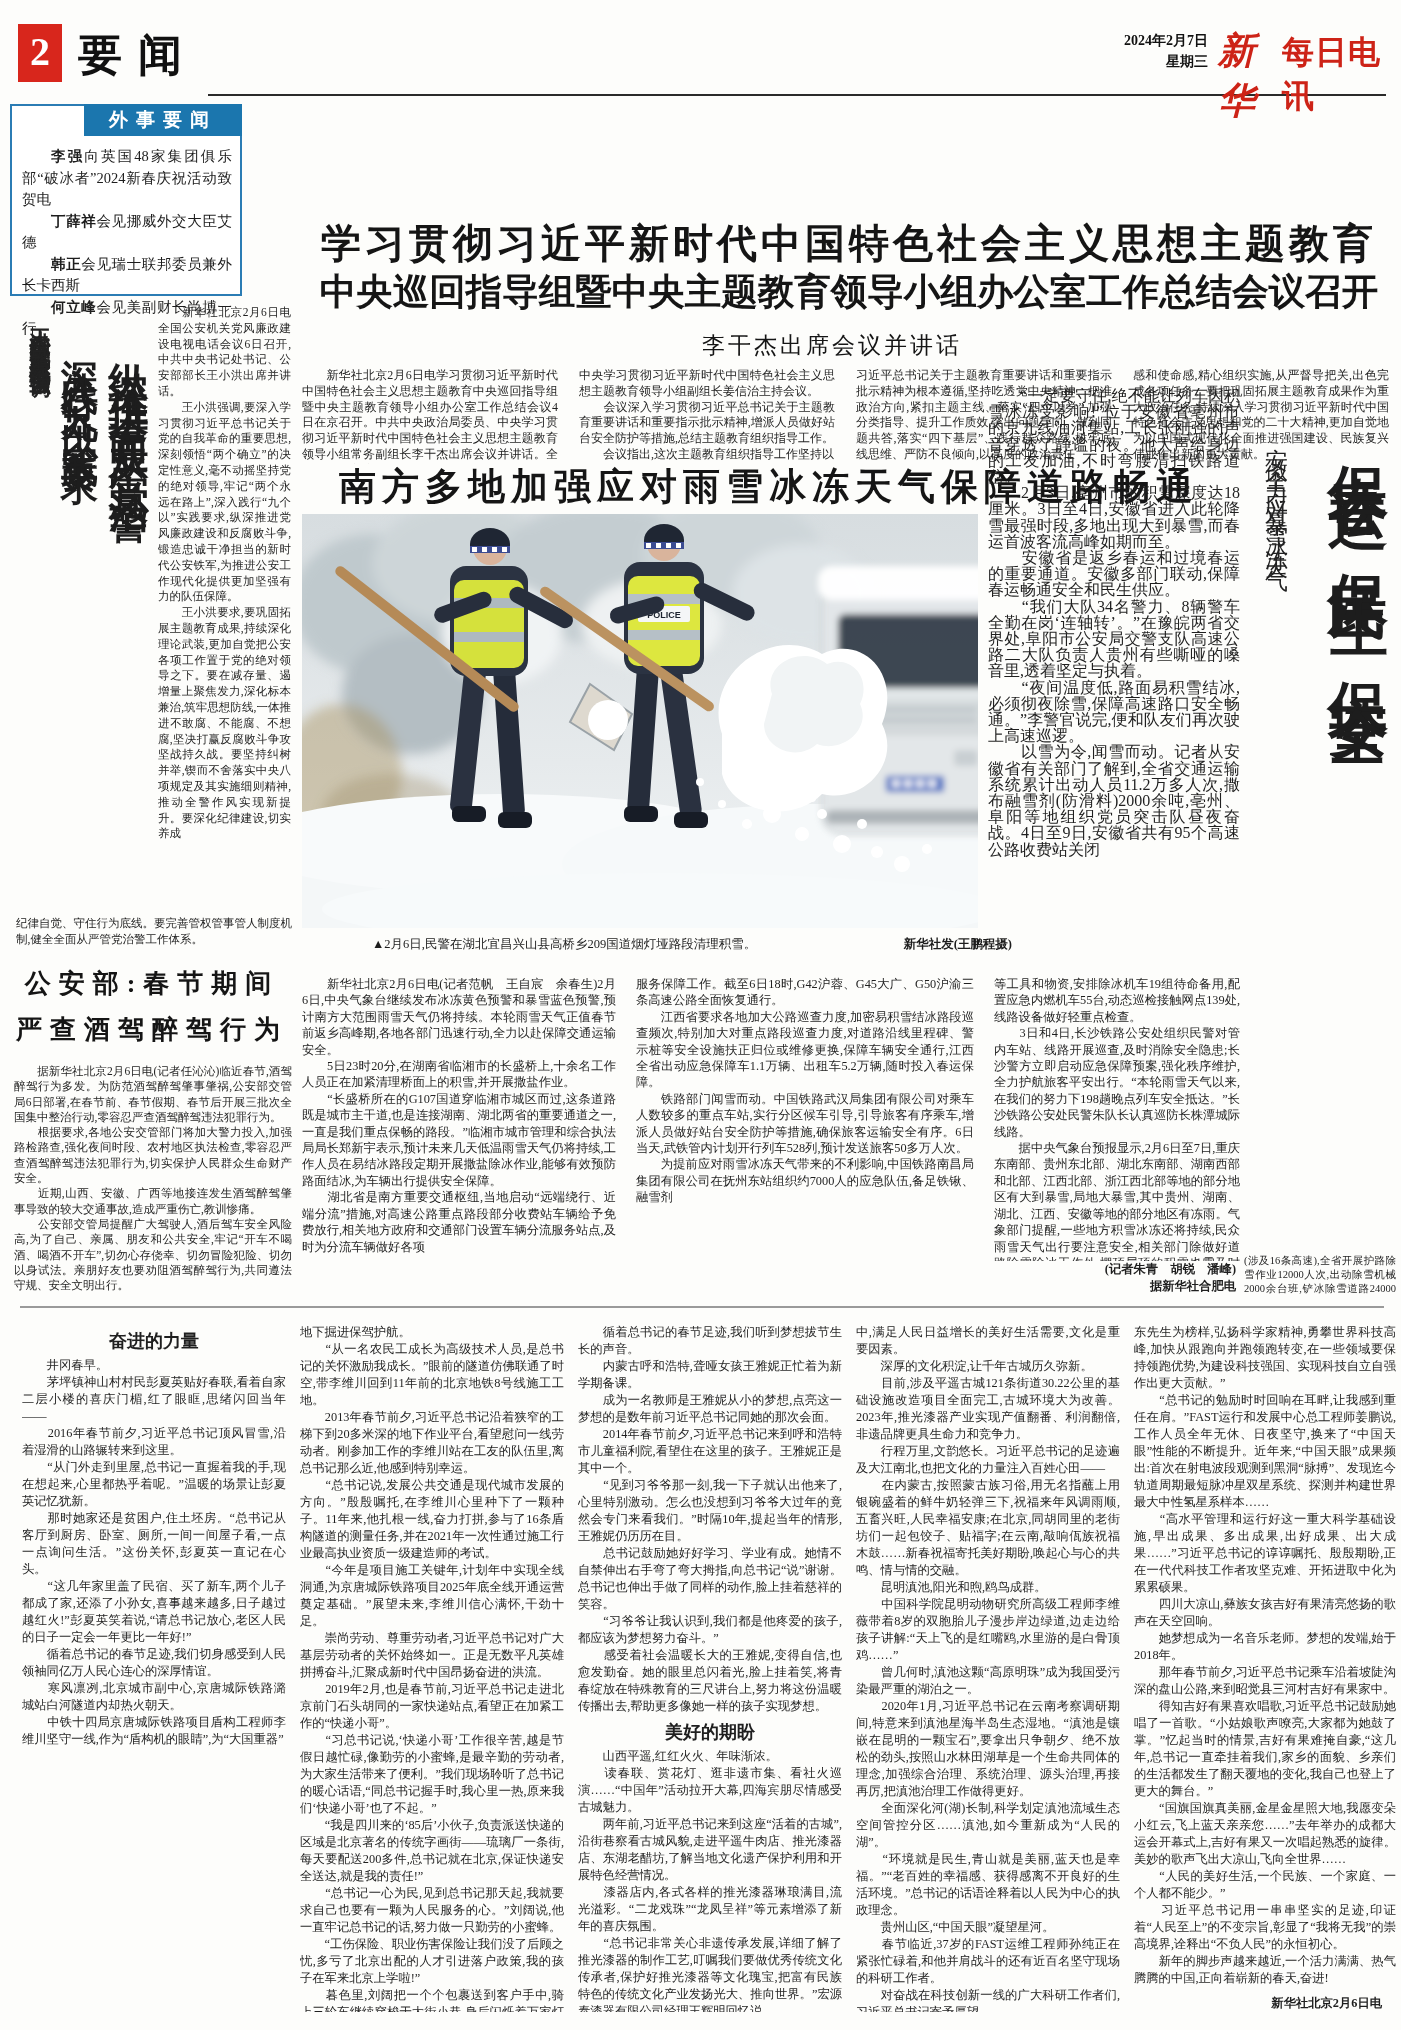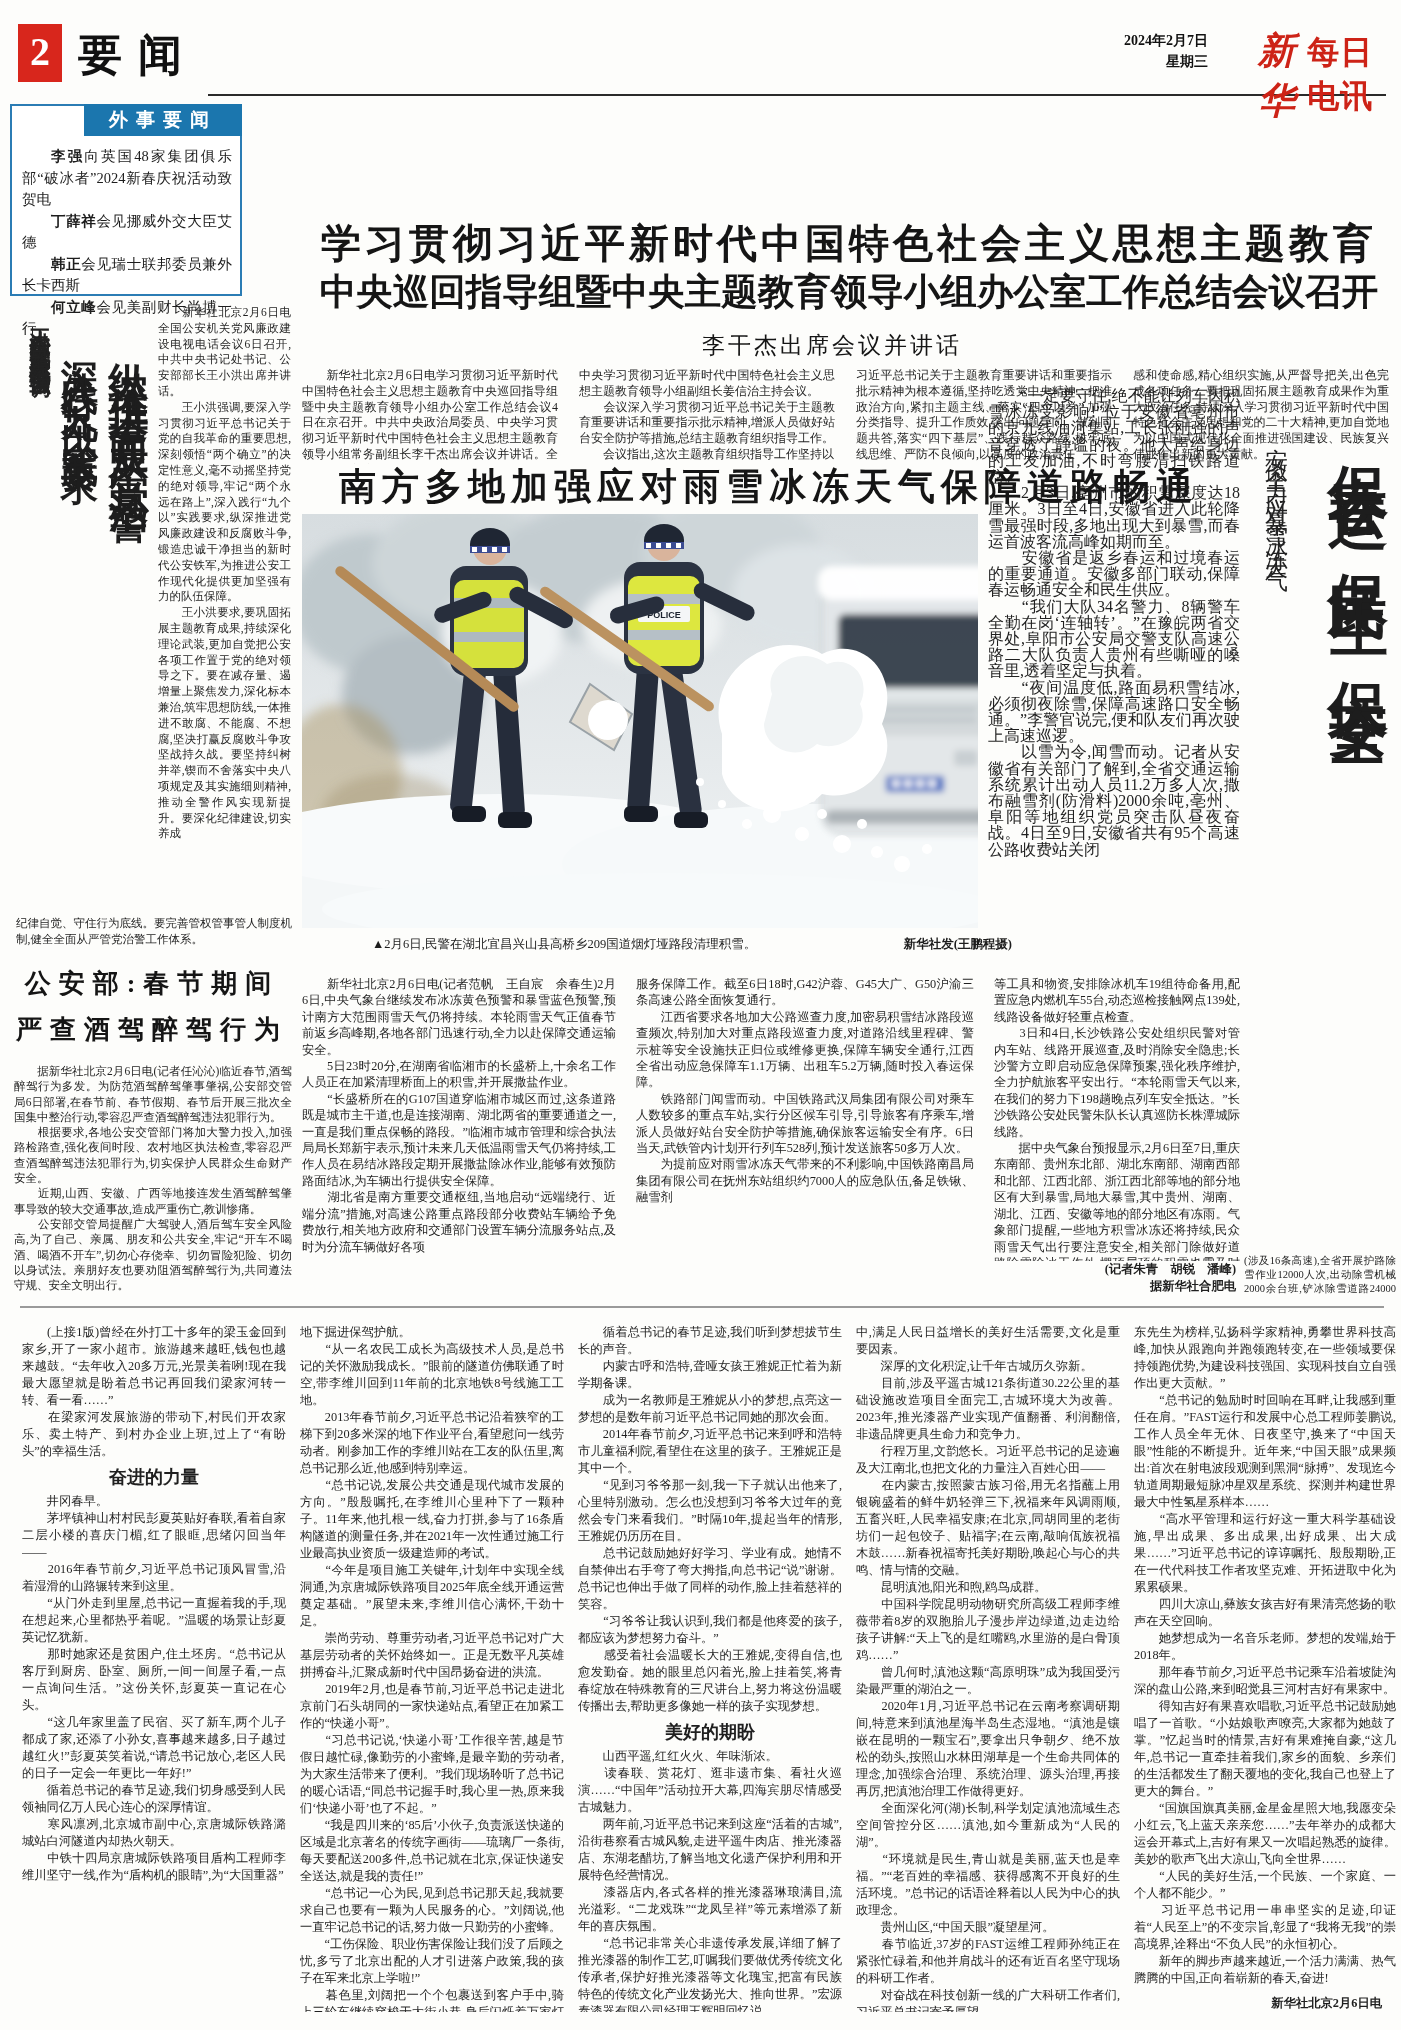--- a/index.html
+++ b/index.html
@@ -7,21 +7,21 @@
   body { position:relative; height:2030px; font-family:"Liberation Serif","DejaVu Serif",serif; color:#1d1d1d; background:#fdfdfb; overflow:hidden; }
   .abs { position:absolute; }
   .col { position:absolute; text-align:justify; white-space:pre-line; overflow:hidden; color:#1f1f1f; }
   .vt { position:absolute; writing-mode:vertical-rl; overflow:hidden; }
   
   .pgnum { left:18px; top:24px; width:44px; height:58px; background:#d8261c; color:#fff; font-size:40px; font-weight:bold; text-align:center; line-height:56px; }
   .section-title { left:78px; top:26px; font-size:44px; font-weight:bold; letter-spacing:16px; color:#111; }
   .hdr-rule { left:208px; top:94px; width:1178px; height:2px; background:#2a2a2a; }
   .date-block { left:1090px; top:30px; width:118px; text-align:right; font-size:14px; color:#111; line-height:21px; font-weight:600; }
   .masthead { left:1218px; top:26px; width:175px; height:60px; color:#cd2317; display:flex; align-items:baseline; justify-content:flex-end; }
-  .masthead .mh1 { font-size:37px; font-weight:bold; font-style:italic; letter-spacing:1px;margin-left:40px; }
+  .masthead .mh1 { font-size:37px; font-weight:bold; font-style:italic; letter-spacing:1px; }
   .masthead .mh2 { font-size:32px; font-weight:bold; letter-spacing:1px; }
   
   .fbox { left:10px; top:104px; width:232px; height:192px; border:2px solid #2b7cb4; background:#fff; }
   .ftab { position:absolute; right:-2px; top:-2px; width:158px; height:32px; background:#1b76ae; color:#fff; font-size:19px; letter-spacing:8px; text-align:center; line-height:32px; font-weight:bold; }
   .fitems { position:absolute; left:10px; right:8px; top:40px; }
   .fitems p { font-size:14.5px; line-height:21.5px; text-indent:2em; text-align:justify; }
   .fitems b { font-family:"Liberation Sans","DejaVu Sans",sans-serif; font-weight:bold; }
   
   .hl { position:absolute; text-align:center; font-weight:900; color:#151515; }
   .bodytxt { font-size:11.5px; line-height:15.8px; }
@@ -238,22 +238,20 @@
 　　“我们大队34名警力、8辆警车全勤在岗‘连轴转’。”在豫皖两省交界处,阜阳市公安局交警支队高速公路二大队负责人贵州有些嘶哑的嗓音里,透着坚定与执着。
 　　“夜间温度低,路面易积雪结冰,必须彻夜除雪,保障高速路口安全畅通。”李警官说完,便和队友们再次驶上高速巡逻。
 　　以雪为令,闻雪而动。记者从安徽省有关部门了解到,全省交通运输系统累计出动人员11.2万多人次,撒布融雪剂(防滑料)2000余吨,亳州、阜阳等地组织党员突击队昼夜奋战。4日至9日,安徽省共有95个高速公路收费站关闭</div>
 <div class="vt" style="left:1254px;top:430px;height:544px;width:38px;font-size:23px;font-weight:500;letter-spacing:11px;color:#222;">安徽全力应对暴雪冰冻天气</div>
 <div class="vt" style="left:1294px;top:418px;height:832px;width:104px;font-size:60px;font-weight:bold;letter-spacing:12px;">保春运　保民生　保安全</div>
 <div class="col" style="left:1244px;top:1254px;width:152px;height:44px;font-size:10.5px;line-height:14.2px;">(涉及16条高速),全省开展护路除雪作业12000人次,出动除雪机械2000余台班,铲冰除雪道路24000余公里。</div>
 
 <div class="rule" style="left:20px;top:1306px;width:1364px;height:1.5px;"></div>
 
 <div class="col bcol" style="left:22px;top:1324px;width:264px;height:688px;font-size:12.3px;line-height:17px;">
-  <div>　　(上接1版)曾经在外打工十多年的梁玉金回到家乡,开了一家小超市。旅游越来越旺,钱包也越来越鼓。“去年收入20多万元,光景美着咧!现在我最大愿望就是盼着总书记再回我们梁家河转一转、看一看……”
-　　在梁家河发展旅游的带动下,村民们开农家乐、卖土特产、到村办企业上班,过上了“有盼头”的幸福生活。</div>
   <div class="heading-mid">奋进的力量</div>
   <div class="grow">　　井冈春早。
 　　茅坪镇神山村村民彭夏英贴好春联,看着自家二层小楼的喜庆门楣,红了眼眶,思绪闪回当年——
 　　2016年春节前夕,习近平总书记顶风冒雪,沿着湿滑的山路辗转来到这里。
 　　“从门外走到里屋,总书记一直握着我的手,现在想起来,心里都热乎着呢。”温暖的场景让彭夏英记忆犹新。
 　　那时她家还是贫困户,住土坯房。“总书记从客厅到厨房、卧室、厕所,一间一间屋子看,一点一点询问生活。”这份关怀,彭夏英一直记在心头。
 　　“这几年家里盖了民宿、买了新车,两个儿子都成了家,还添了小孙女,喜事越来越多,日子越过越红火!”彭夏英笑着说,“请总书记放心,老区人民的日子一定会一年更比一年好!”
 　　循着总书记的春节足迹,我们切身感受到人民领袖同亿万人民心连心的深厚情谊。
 　　寒风凛冽,北京城市副中心,京唐城际铁路潞城站白河隧道内却热火朝天。
 　　中铁十四局京唐城际铁路项目盾构工程师李维川坚守一线,作为“盾构机的眼睛”,为“大国重器”</div>

